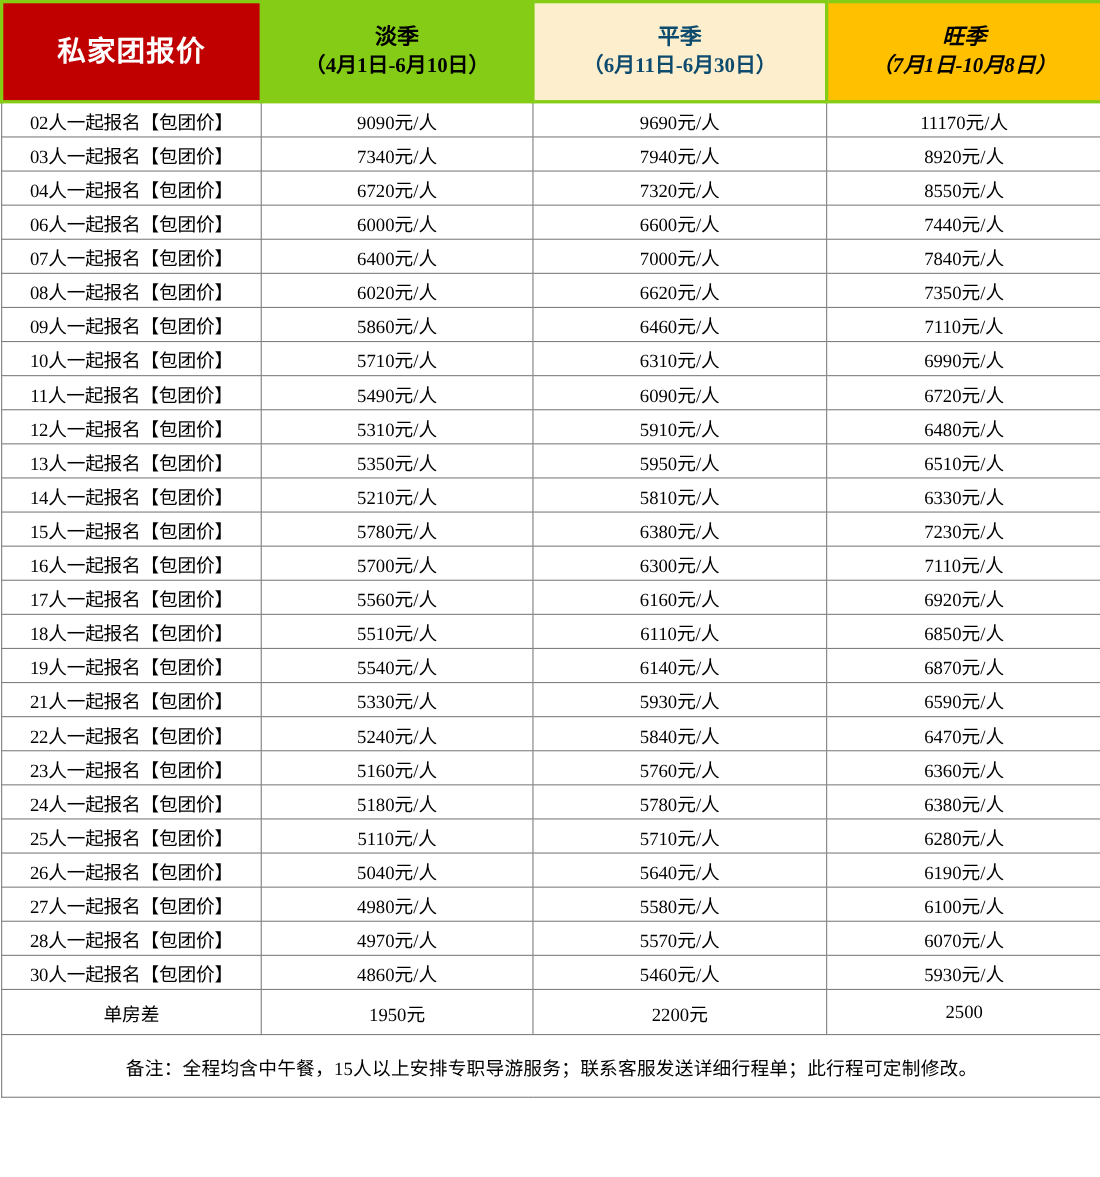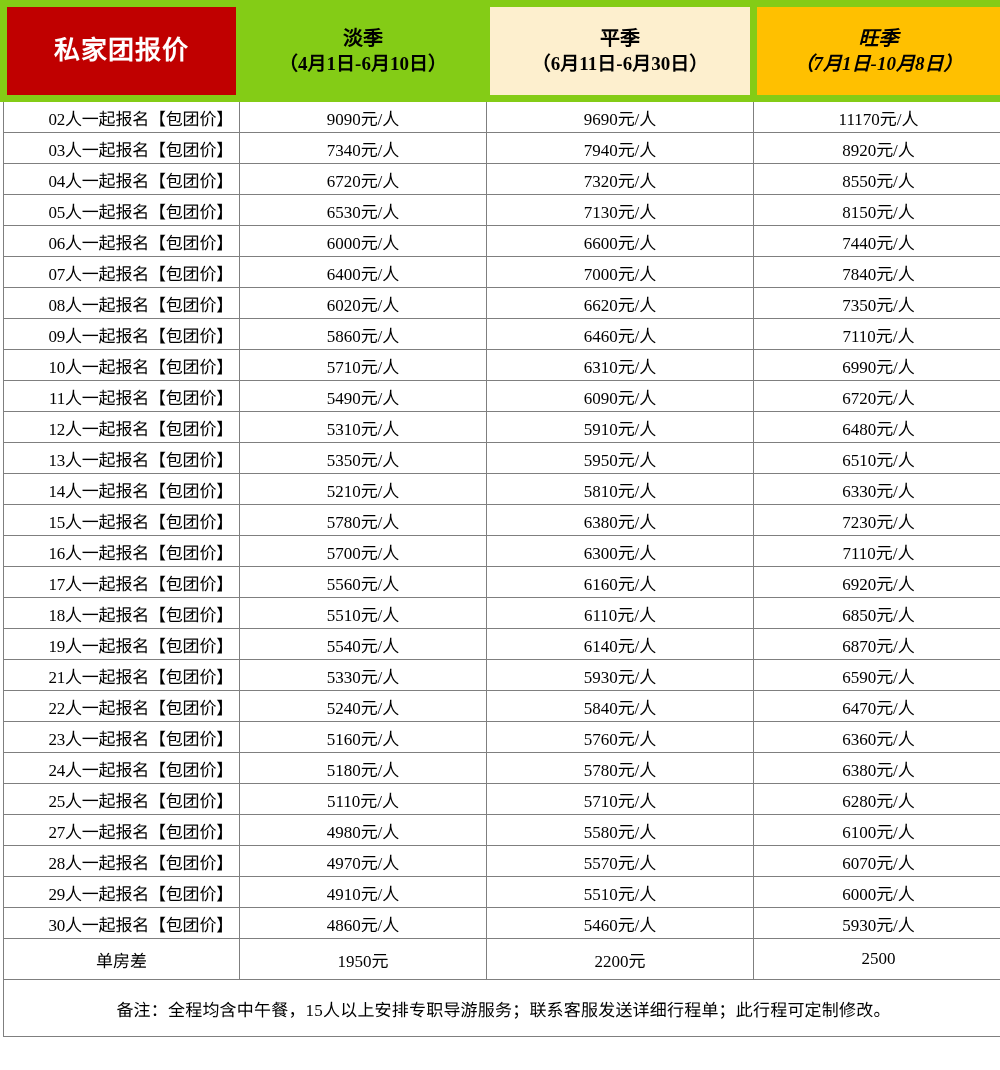--- a/index.html
+++ b/index.html
@@ -32,52 +32,52 @@
 
   table.price-table col.c-label { width: 236px; }
   table.price-table col.c-low   { width: 247px; }
   table.price-table col.c-mid   { width: 267px; }
   table.price-table col.c-high  { width: 250px; }
 
   
   thead tr.header-row th {
     height: 88px;
     padding: 0 4px;
-    border: 7px solid #84cc16;
+    border: 3px solid #84cc16;
     text-align: center;
     vertical-align: middle;
     font-weight: bold;
     line-height: 1.28;
   }
 
   th.head-title {
     background: #C00000;
     color: #ffffff;
     font-size: 26px;
     letter-spacing: 1px;
     border-color: #C00000;
   }
   th.head-low  { background: #84cc16; color: #000000; font-size: 19px; }
-  th.head-mid  { background: #FDEFCE; color: #000000; font-size: 19px; }
+  th.head-mid  { background: #FDEFCE; color: #0c4a6e; font-size: 19px; }
   th.head-high { background: #FFC000; color: #000000; font-size: 19px; font-style: italic; }
 
   th .season-name { display: block; font-size: 20px; }
   th .season-range { display: block; font-size: 19px; white-space: nowrap; }
 
   
   tbody tr.price-row td {
     height: 30px;
     border: 1px solid #7f7f7f;
     padding: 0 6px;
     font-size: 17px;
     vertical-align: middle;
     background: #ffffff;
   }
   td.cell-label {
-    text-align: right;
+    text-align: center;
     white-space: nowrap;
     letter-spacing: -0.2px;
   }
   td.cell-price {
     text-align: center;
     white-space: nowrap;
   }
 
   
   tbody tr.supplement-row td {
@@ -146,26 +146,20 @@
         <td class="cell-price">7940元/人</td>
         <td class="cell-price">8920元/人</td>
       </tr>
       <tr class="price-row">
         <td class="cell-label">04人一起报名【包团价】</td>
         <td class="cell-price">6720元/人</td>
         <td class="cell-price">7320元/人</td>
         <td class="cell-price">8550元/人</td>
       </tr>
       <tr class="price-row">
-        <td class="cell-label">05人一起报名【包团价】</td>
-        <td class="cell-price">6530元/人</td>
-        <td class="cell-price">7130元/人</td>
-        <td class="cell-price">8150元/人</td>
-      </tr>
-      <tr class="price-row">
         <td class="cell-label">06人一起报名【包团价】</td>
         <td class="cell-price">6000元/人</td>
         <td class="cell-price">6600元/人</td>
         <td class="cell-price">7440元/人</td>
       </tr>
       <tr class="price-row">
         <td class="cell-label">07人一起报名【包团价】</td>
         <td class="cell-price">6400元/人</td>
         <td class="cell-price">7000元/人</td>
         <td class="cell-price">7840元/人</td>
@@ -266,36 +260,36 @@
         <td class="cell-price">5780元/人</td>
         <td class="cell-price">6380元/人</td>
       </tr>
       <tr class="price-row">
         <td class="cell-label">25人一起报名【包团价】</td>
         <td class="cell-price">5110元/人</td>
         <td class="cell-price">5710元/人</td>
         <td class="cell-price">6280元/人</td>
       </tr>
       <tr class="price-row">
+        <td class="cell-label">26人一起报名【包团价】</td>
+        <td class="cell-price">5040元/人</td>
+        <td class="cell-price">5640元/人</td>
+        <td class="cell-price">6190元/人</td>
+      </tr>
+      <tr class="price-row">
         <td class="cell-label">27人一起报名【包团价】</td>
         <td class="cell-price">4980元/人</td>
         <td class="cell-price">5580元/人</td>
         <td class="cell-price">6100元/人</td>
       </tr>
       <tr class="price-row">
         <td class="cell-label">28人一起报名【包团价】</td>
         <td class="cell-price">4970元/人</td>
         <td class="cell-price">5570元/人</td>
         <td class="cell-price">6070元/人</td>
-      </tr>
-      <tr class="price-row">
-        <td class="cell-label">29人一起报名【包团价】</td>
-        <td class="cell-price">4910元/人</td>
-        <td class="cell-price">5510元/人</td>
-        <td class="cell-price">6000元/人</td>
       </tr>
       <tr class="price-row">
         <td class="cell-label">30人一起报名【包团价】</td>
         <td class="cell-price">4860元/人</td>
         <td class="cell-price">5460元/人</td>
         <td class="cell-price">5930元/人</td>
       </tr>
 
       <tr class="supplement-row">
         <td>单房差</td>

